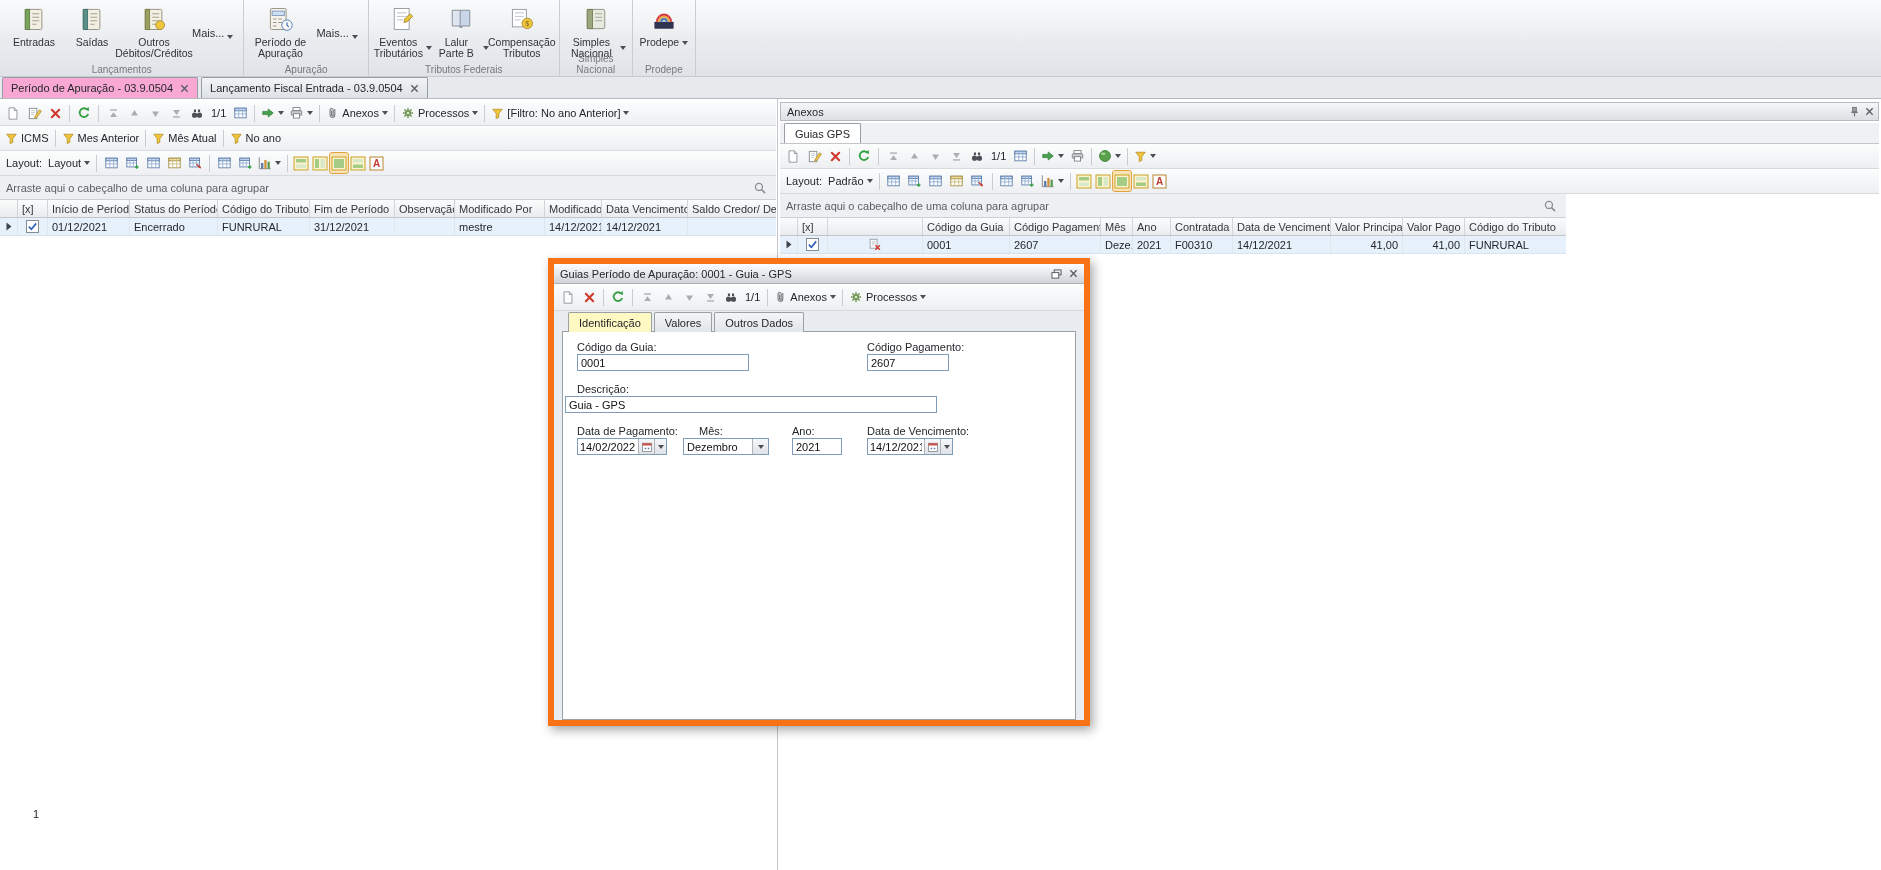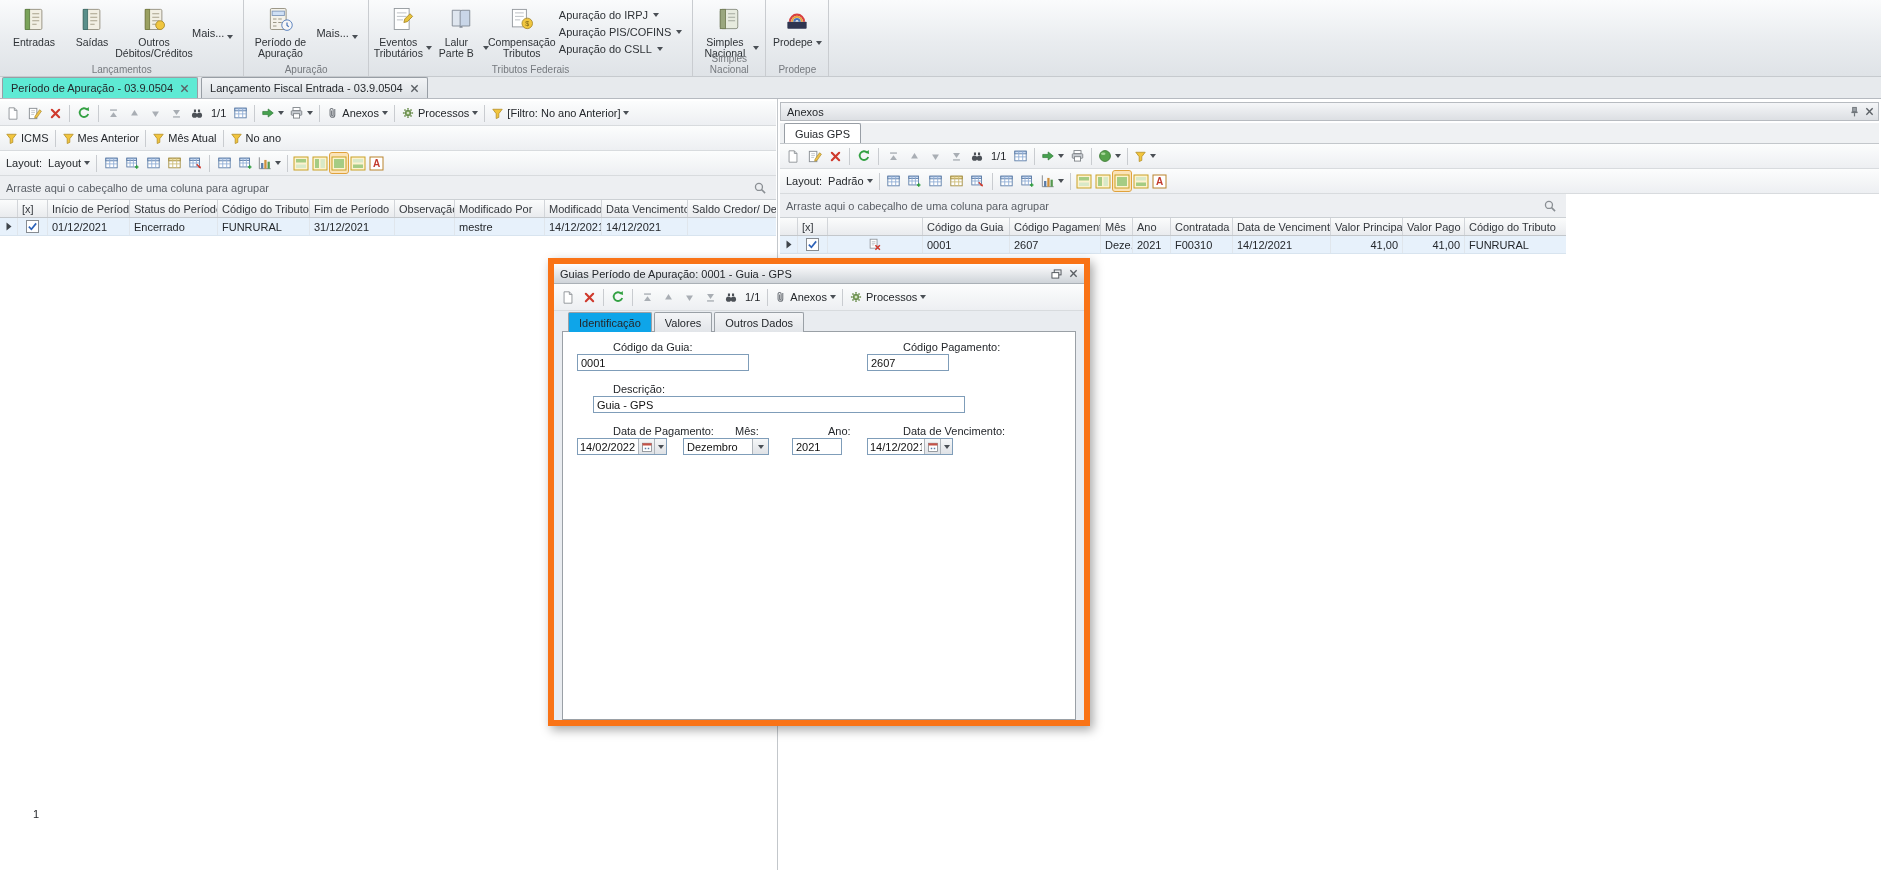--- a/index.html
+++ b/index.html
@@ -23,21 +23,21 @@
   .lblwrap { display:inline-flex; align-items:center; gap:3px; }
   .caret { display:inline-block; width:0; height:0; border-left:3.5px solid transparent;
     border-right:3.5px solid transparent; border-top:4px solid #4a4f55; }
 
   
   .tabbar { position:absolute; top:77px; left:0; width:1881px; height:22px; background:#e7eaed;
     border-bottom:1px solid #b6bac0; display:flex; align-items:flex-end; padding-left:2px; }
   .doc-tab { height:21px; display:flex; align-items:center; gap:7px; padding:0 8px;
     border:1px solid #989ea5; border-bottom:none; border-radius:2px 2px 0 0;
     background:linear-gradient(#f2f4f6,#dde1e5); margin-right:3px; }
-  .doc-tab.active { background:#5eead4; }
+  .doc-tab.active { background:#f9a8d4; }
 
   
   .left-panel { position:absolute; top:99px; left:0; width:776px; bottom:0; background:#fff; padding-top:2px; }
   .right-panel { position:absolute; top:99px; left:777px; width:1104px; bottom:0; background:#fff;
     border-left:1px solid #c3c7cb; padding:3px 2px 0; }
 
   .tb { display:flex; align-items:center; height:25px; padding:0 3px; gap:1px;
     background:linear-gradient(#fcfdfd,#edeff2); border-bottom:1px solid #d8dbde; }
   .tbtn { display:flex; align-items:center; justify-content:center; gap:3px; min-width:20px;
     height:20px; padding:0 2px; border-radius:2px; }
@@ -80,29 +80,29 @@
   .dlg-title { height:20px; background:linear-gradient(#fdfdfe,#cfd4d9);
     border-bottom:1px solid #aab0b6; display:flex; align-items:center;
     justify-content:space-between; padding:0 6px; flex:0 0 20px; }
   .dlg-title-btns { display:flex; align-items:center; gap:7px; }
   .dlg-tb { height:27px; flex:0 0 27px; background:linear-gradient(#fcfdfd,#edeff2);
     border-bottom:1px solid #d8dbde; display:flex; align-items:center; padding:0 4px; gap:1px; }
   .dlg-tabs { display:flex; align-items:flex-end; height:21px; flex:0 0 21px; padding-left:14px; }
   .dlg-tab { height:20px; display:flex; align-items:center; padding:0 10px; margin-right:2px;
     border:1px solid #9aa0a6; border-bottom:none; border-radius:2px 2px 0 0;
     background:linear-gradient(#f4f5f7,#e2e5e9); position:relative; z-index:2; }
-  .dlg-tab.active { background:#0ea5e9; }
+  .dlg-tab.active { background:#fef9c3; }
   .dlg-content { flex:1 1 auto; margin:0 8px; background:#fff; border:1px solid #9aa0a6;
     position:relative; margin-top:-1px; z-index:1; }
   .dlg-footer { height:33px; flex:0 0 33px; display:flex; align-items:center;
     justify-content:flex-end; gap:7px; padding-right:14px; }
   .dlg-btn { width:61px; height:19px; display:flex; align-items:center; justify-content:center;
     background:linear-gradient(#fdfdfd,#e1e4e8); border:1px solid #8b9097; border-radius:2px; }
 
-  .fld-label { position:absolute; color:#24272b; white-space:nowrap;margin-left:36px; }
+  .fld-label { position:absolute; color:#24272b; white-space:nowrap; }
   .txt { position:absolute; height:17px; border:1px solid #7f9db9; background:#fff;
     font:11px "Liberation Sans","DejaVu Sans",sans-serif; padding:0 3px; color:#111; }
   .composite { position:absolute; height:17px; border:1px solid #7f9db9; background:#fff;
     display:flex; align-items:stretch; }
   .composite input { border:none; outline:none; flex:1 1 auto; min-width:0; padding:0 2px;
     font:11px "Liberation Sans","DejaVu Sans",sans-serif; color:#111; }
   .mini-btn { width:16px; flex:0 0 16px; display:flex; align-items:center; justify-content:center;
     background:linear-gradient(#f6f7f8,#dfe2e6); border-left:1px solid #aeb4ba; }
   .mini-btn.narrow { width:12px; flex:0 0 12px; }
   .combo-text { flex:1 1 auto; display:flex; align-items:center; padding:0 3px; color:#111; }
@@ -206,34 +206,20 @@
         <span>
             <svg width="28" height="28" viewBox="0 0 32 32">
               <rect x="5" y="5" width="16" height="20" fill="#fff" stroke="#8f9499"></rect>
               <path d="M8 9h10M8 13h10M8 17h6" stroke="#b3b8bd"></path>
               <circle cx="22" cy="21" r="6" fill="#f0c63f" stroke="#a8892a"></circle>
               <text x="22" y="24" font-size="8" text-anchor="middle" fill="#7c6414">$</text>
             </svg>
           </span>
         <span>Compensação Tributos</span>
       </div>
-      <div class="rstack">
-        <div class="rstack-item">
-          <span>Apuração do IRPJ</span>
-          <span class="caret"></span>
-        </div>
-        <div class="rstack-item">
-          <span>Apuração PIS/COFINS</span>
-          <span class="caret"></span>
-        </div>
-        <div class="rstack-item">
-          <span>Apuração do CSLL</span>
-          <span class="caret"></span>
-        </div>
-      </div>
     </div>
     <div class="glabel">Tributos Federais</div>
   </div>
 
   <div class="rgroup">
     <div class="ritems">
       <div class="ritem" style="width:62px">
         <span>
             <svg width="28" height="28" viewBox="0 0 32 32">
               <rect x="6" y="5" width="20" height="22" rx="2" fill="#e7ebdf" stroke="#84897b"></rect>
@@ -1157,21 +1143,21 @@
   </div>
 
   <div class="dlg-content">
     <span class="fld-label" style="left:14px;top:9px">Código da Guia:</span>
     <input class="txt" style="left: 14px; top: 22px; width: 172px;" value="0001">
 
     <span class="fld-label" style="left:304px;top:9px">Código Pagamento:</span>
     <input class="txt" style="left: 304px; top: 22px; width: 82px;" value="2607">
 
     <span class="fld-label" style="left:14px;top:51px">Descrição:</span>
-    <input class="txt" style="left: 30px; top: 64px; width: 372px;" value="Guia - GPS">
+    <input class="txt" style="left: 2px; top: 64px; width: 372px;" value="Guia - GPS">
 
     <span class="fld-label" style="left:14px;top:93px">Data de Pagamento:</span>
     <div class="composite" style="left:14px;top:106px;width:90px">
       <input value="14/02/2022" style="">
       <span class="mini-btn">
           <span>
             <svg width="12" height="12" viewBox="0 0 16 16">
               <rect x="2" y="3" width="12" height="11" fill="#fff" stroke="#7a7f84"></rect>
               <rect x="2" y="3" width="12" height="3" fill="#c45248"></rect>
               <path d="M5 9h2v2H5zM9 9h2v2H9z" fill="#5a7ba6"></path>

